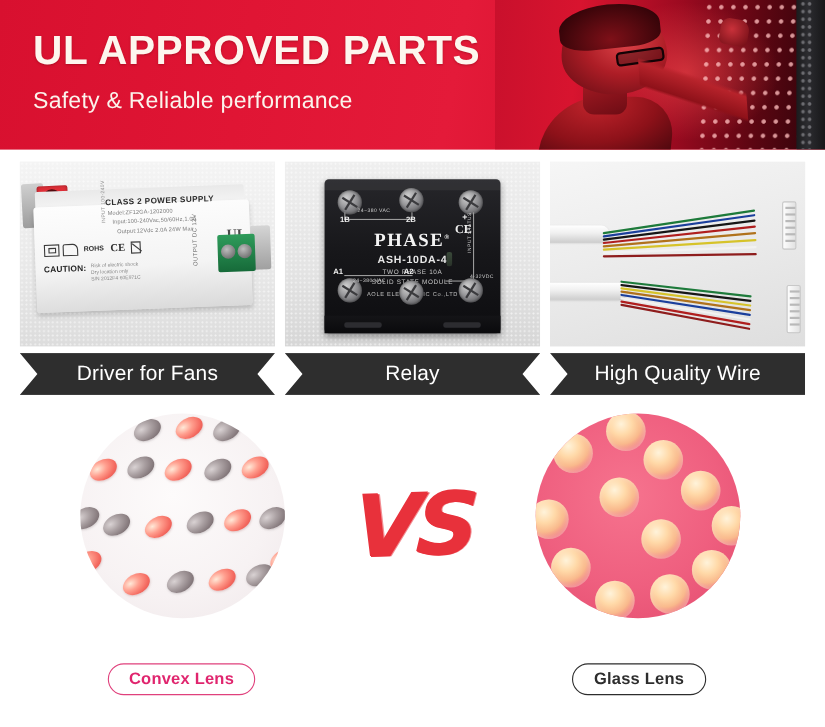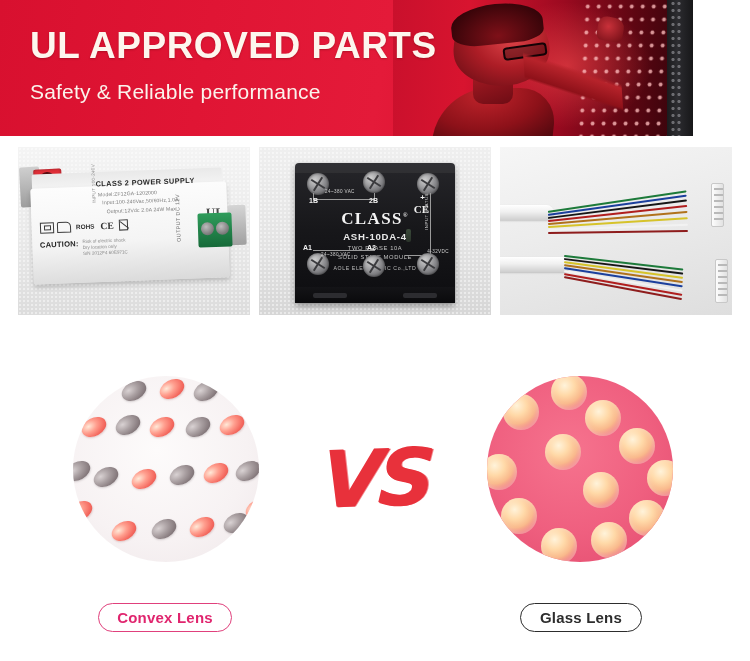--- a/index.html
+++ b/index.html
@@ -6,21 +6,21 @@
   html, body {
     width: 750px; height: 661px;
     font-family: "Liberation Sans", sans-serif;
     background: #ffffff;
     overflow: hidden;
   }
   .page { position: relative; width: 750px; height: 661px; background: #fff; }
 
   
   .header {
-    position: absolute; left: 0; top: 0; width: 693px; height: 136px;
+    position: absolute; left: 0; top: 0; width: 750px; height: 136px;
     overflow: hidden;
     background: linear-gradient(100deg, #d8102f 0%, #e01534 30%, #e41a39 55%, #d4102c 78%, #c20d27 100%);
   }
   .header-photo {
     position: absolute; right: 0; top: 0; width: 300px; height: 136px;
     overflow: hidden;
   }
   
   .photo-bg {
     position: absolute; inset: 0;
@@ -430,21 +430,21 @@
 
           <div class="rl-line" style="left:18px; top:36px; width:62px; height:1px"></div>
           <div class="rl-line" style="left:18px; top:30px; width:1px; height:7px"></div>
           <div class="rl-line" style="left:79px; top:30px; width:1px; height:7px"></div>
 
           <div class="rl-txt" style="left:30px; top:26px">24~380 VAC</div>
           <div class="rl-term" style="left:14px; top:34px">1B</div>
           <div class="rl-term" style="left:74px; top:34px">2B</div>
 
           <div class="rl-brand">
-            <div class="rl-aole"><span>CLASS</span><sup>®</sup></div>
+            <div class="rl-aole"><span>PHASE</span><sup>®</sup></div>
             <div class="rl-model">ASH-10DA-4</div>
             <div class="rl-spec1">TWO PHASE     10A</div>
             <div class="rl-spec2">SOLID STATE MODULE</div>
             <div class="rl-spec3">AOLE ELECTRONIC Co.,LTD</div>
           </div>
 
           <div class="rl-ce">CE</div>
           <div class="rl-term" style="right:30px; top:30px; font-size:8px">+</div>
           <div class="rl-vert" style="right:10px; top:46px">INPUT STATUS</div>
           <div class="rl-led"></div>
@@ -508,20 +508,31 @@
             <i style="top:10px"></i>
             <i style="top:16px"></i>
             <i style="top:22px"></i>
             <i style="top:28px"></i>
             <i style="top:34px"></i>
         </div>
       </div>
     </div>
   </div>
 
+  <div class="ribbons">
+    <div class="ribbon notch-both">
+      <span class="ribbon-label">Driver for Fans</span>
+    </div>
+    <div class="ribbon notch-both">
+      <span class="ribbon-label">Relay</span>
+    </div>
+    <div class="ribbon notch-left">
+      <span class="ribbon-label">High Quality Wire</span>
+    </div>
+  </div>
 
   <div class="compare">
 
     <div class="lens-circle lens-left">
       <span class="led-oval grayish" style="left:-8px;  top:86px"></span>
       <span class="led-oval pinkish" style="left:-6px;  top:126px"></span>
       <span class="led-oval grayish" style="left:-4px;  top:162px"></span>
 
       <span class="led-oval pinkish" style="left:8px;   top:42px"></span>
       <span class="led-oval grayish" style="left:20px;  top:92px"></span>

